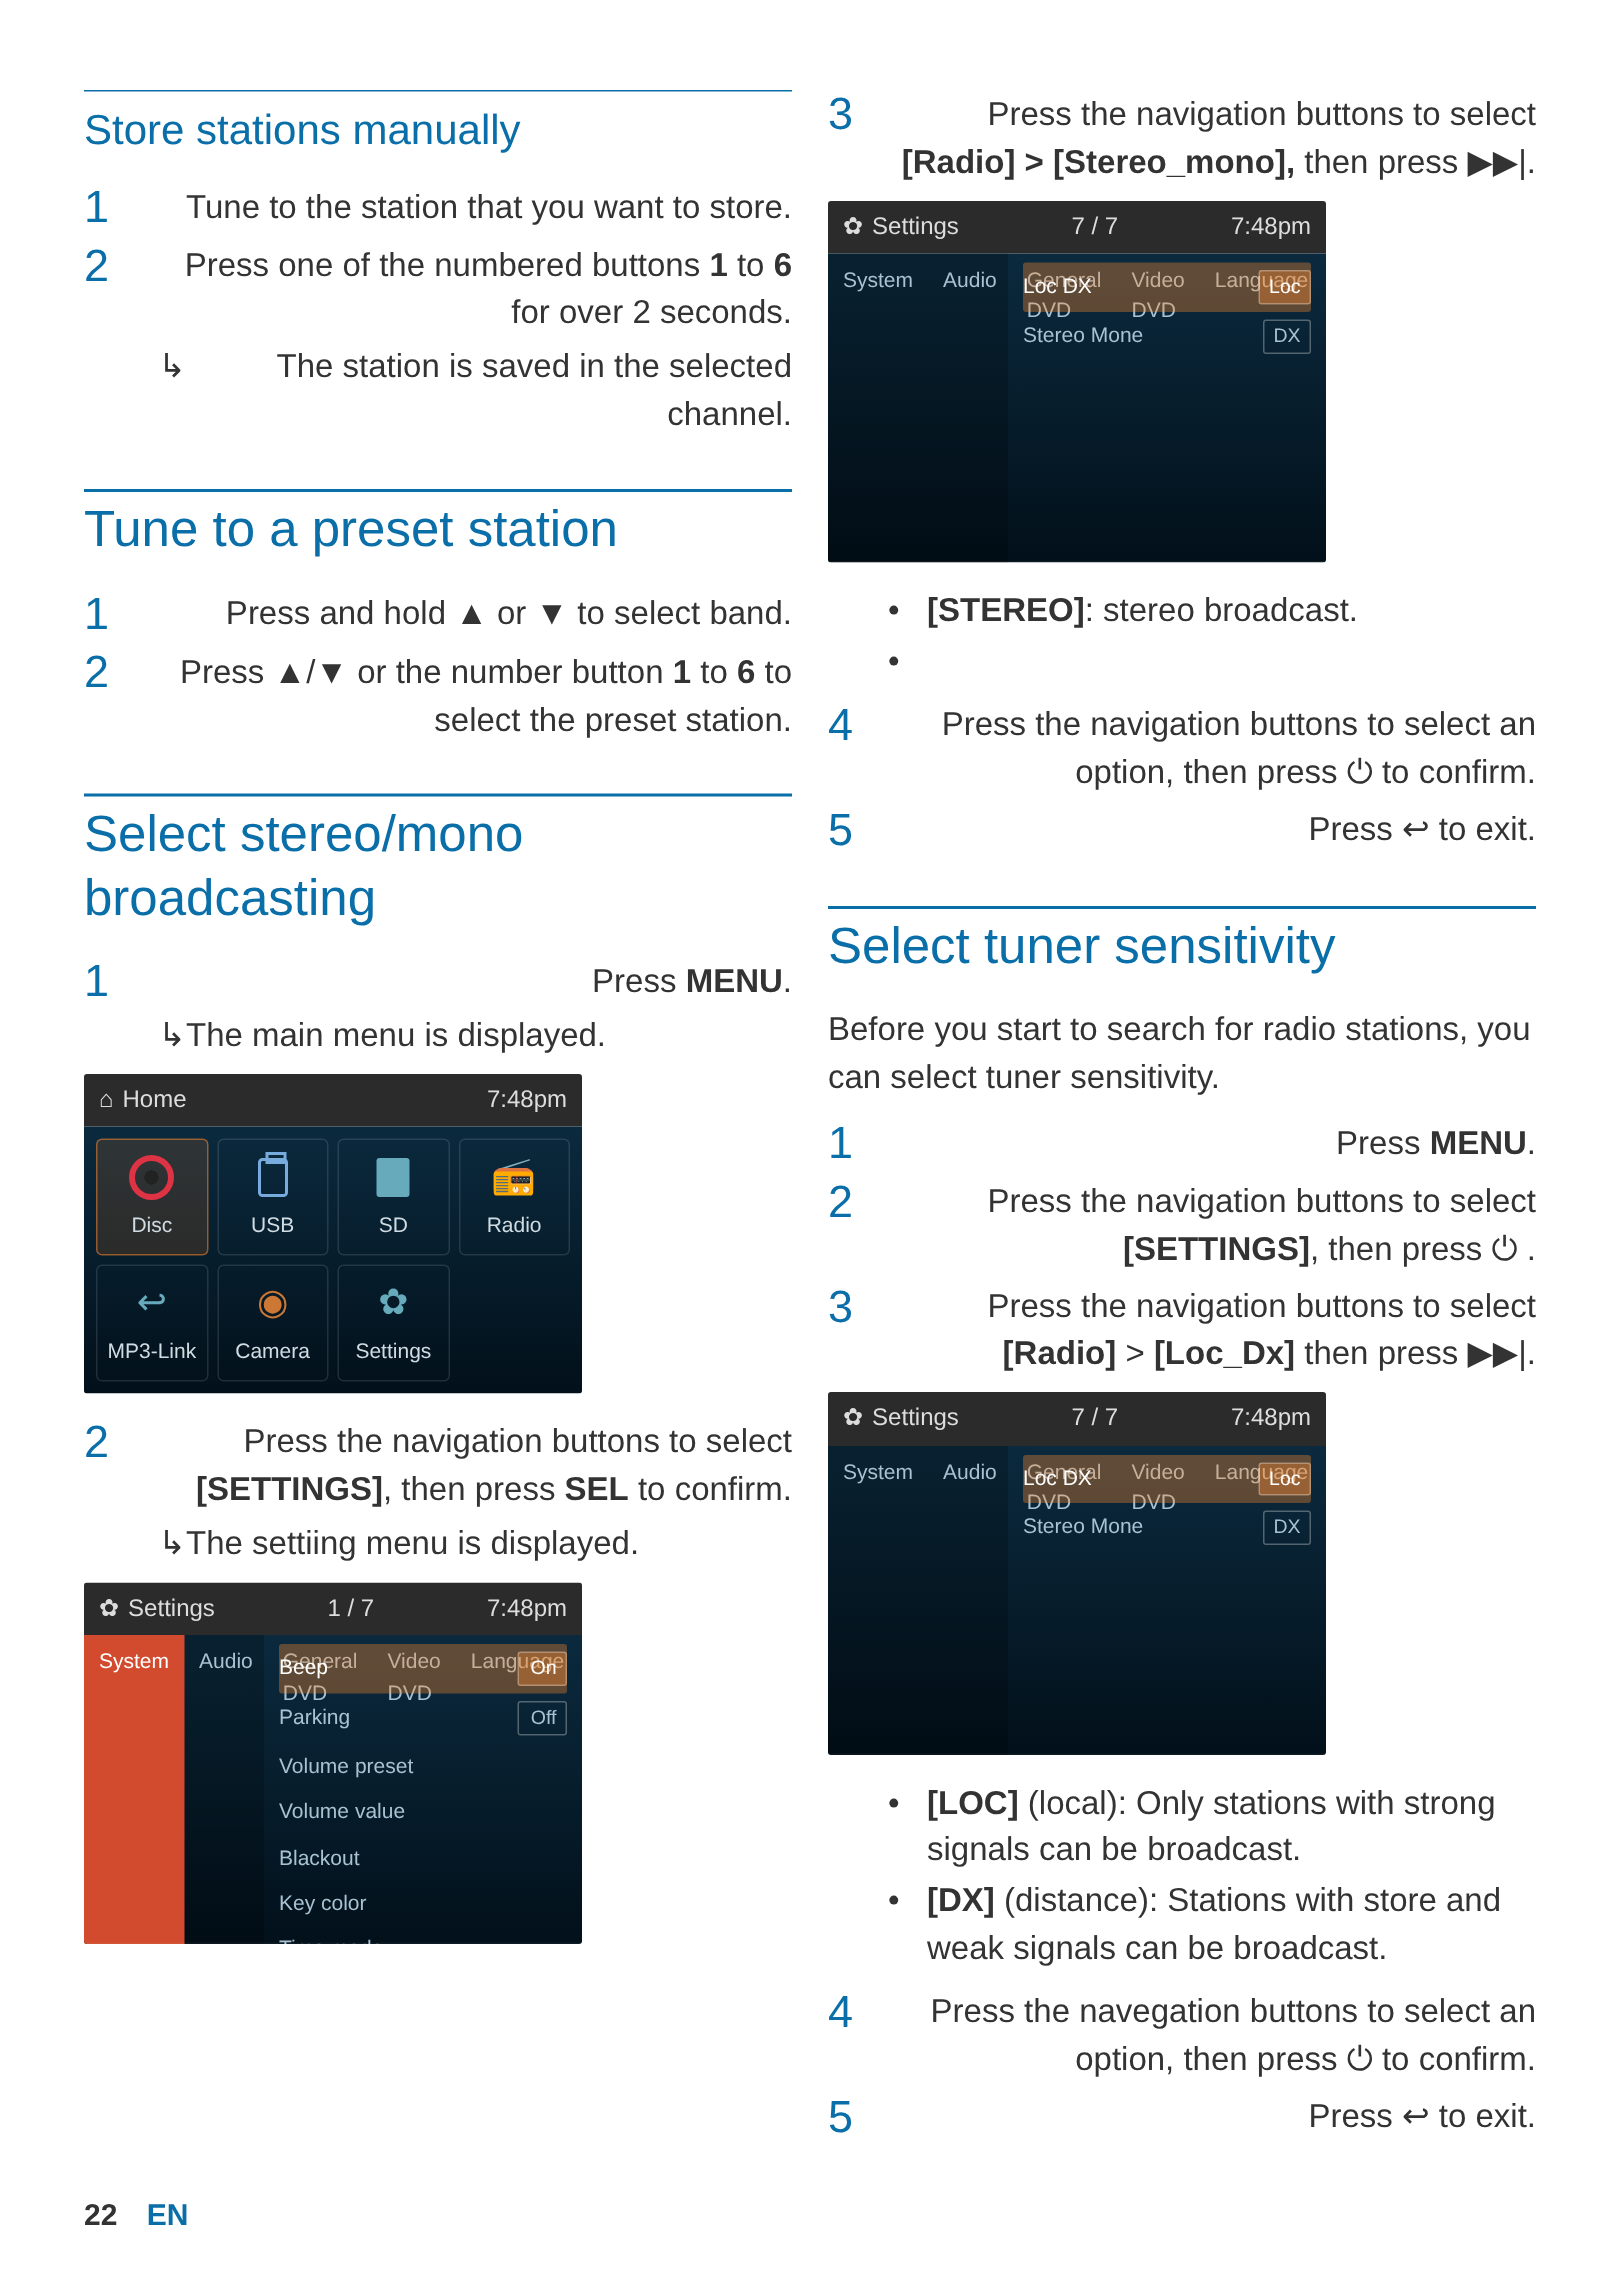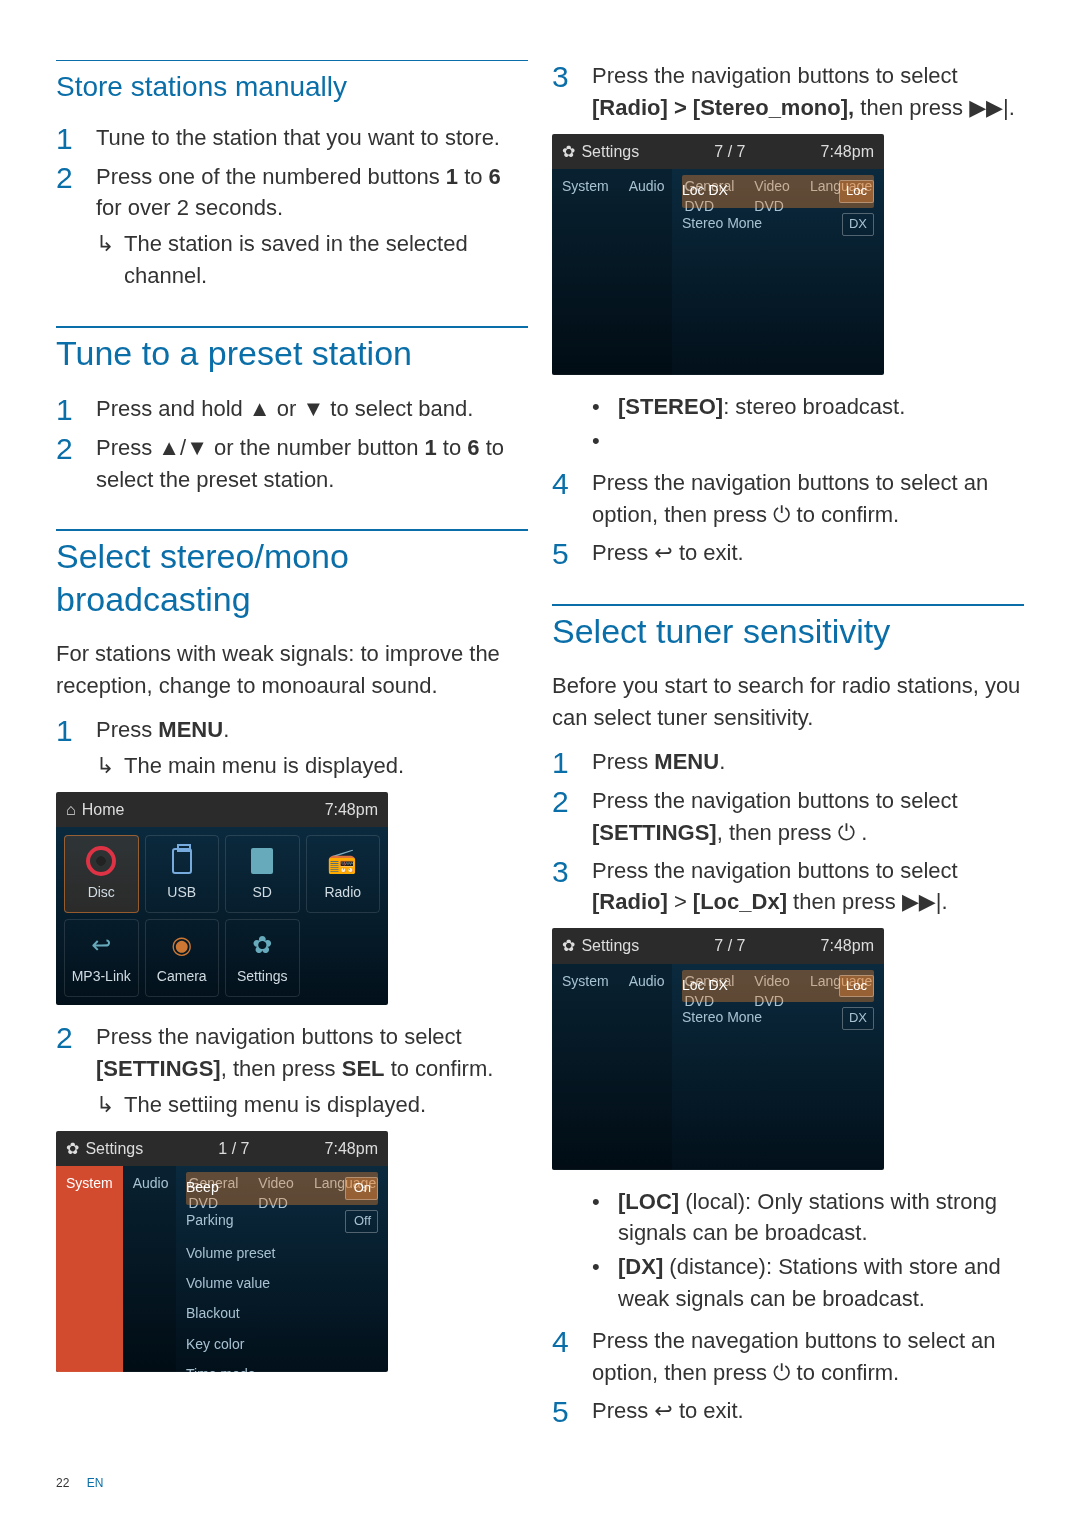--- a/index.html
+++ b/index.html
@@ -36,29 +36,29 @@
     ol.steps { list-style: none; margin-left: 0; }
     ol.steps > li { display: flex; margin-bottom: 6px; }
     ol.steps > li > .num {
       color: #0a6ea8;
       font-size: 30px;
       font-weight: normal;
       width: 40px;
       flex-shrink: 0;
       line-height: 1.1;
     }
-    ol.steps > li > .body { flex: 1; }
+    ol.steps > li > .body { flex: 1; text-align: right; }
     .sub-ul { list-style: none; margin-top: 4px; }
     .sub-ul li { display: flex; }
     .sub-ul li .arrow { width: 28px; flex-shrink: 0; }
     .bullets { list-style: none; margin: 6px 0 10px 40px; }
     .bullets li { display: flex; margin-bottom: 2px; }
     .bullets li .dot { width: 26px; flex-shrink: 0; }
     b { font-weight: bold; }
-    .footer { position: absolute; bottom: 36px; left: 56px; font-size: 12px; }
+    .footer { position: absolute; bottom: 36px; left: 56px; font-size: 20px; font-weight: bold; }
     .footer .en { color: #0a6ea8; margin-left: 14px; }
 
     
     .shot { width: 332px; border-radius: 2px; overflow: hidden; margin: 10px 0 16px 0; font-size: 16px; color: #a8c2d2; }
     .shot-header { background: #2b2b2b; color: #ddd; display: flex; align-items: center; padding: 6px 10px; justify-content: space-between; }
     .shot-header .title { display: flex; align-items: center; gap: 6px; }
     .shot-body { background: linear-gradient(#0b2a3e, #02101a); min-height: 170px; position: relative; }
 
     
     .home-grid { display: grid; grid-template-columns: repeat(4, 1fr); padding: 8px; gap: 6px; }
@@ -125,21 +125,20 @@
         </li>
       <li>
           <span class="num">2</span>
         <div class="body"><span>Press ▲/▼ or the number button </span><b>1</b><span> to </span><b>6</b><span> to select the preset station.</span></div>
         </li>
     </ol>
 
     <div style="height:28px"></div>
     <div class="rule"></div>
     <h2 class="section-h">Select stereo/mono broadcasting</h2>
-    <p class="para">For stations with weak signals: to improve the reception, change to monoaural sound.</p>
     <ol class="steps">
       <li>
           <span class="num">1</span>
         <div class="body">
           <span><span>Press </span><b>MENU</b><span>.</span></span>
           <ul class="sub-ul">
               <li>
                 <span class="arrow">↳</span>
                 <span>The main menu is displayed.</span>
               </li>

